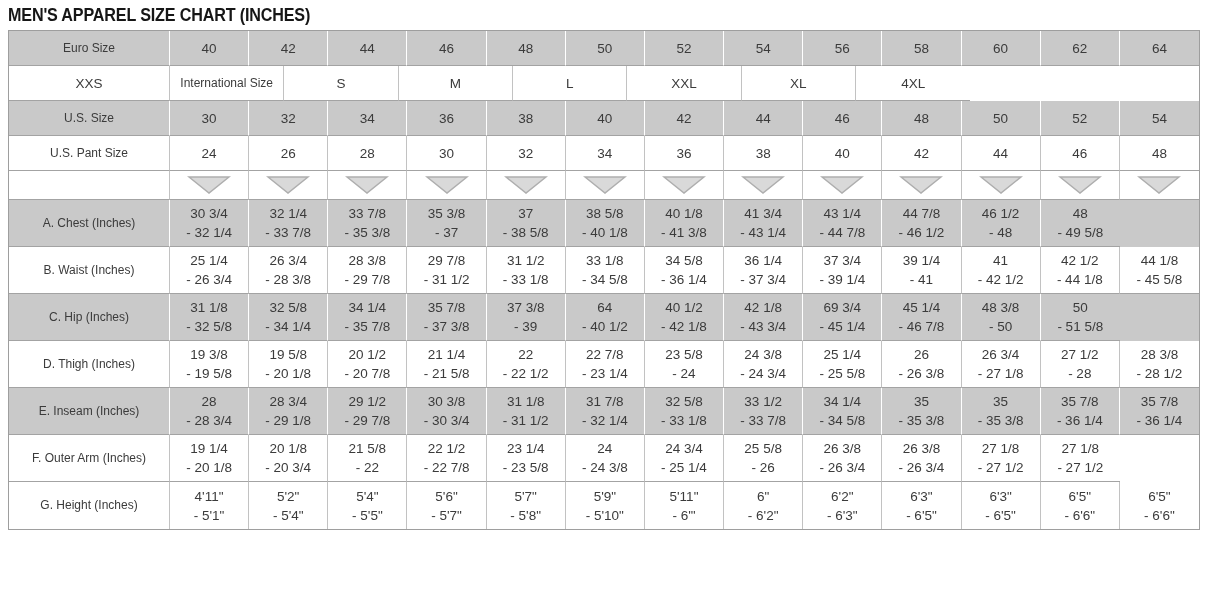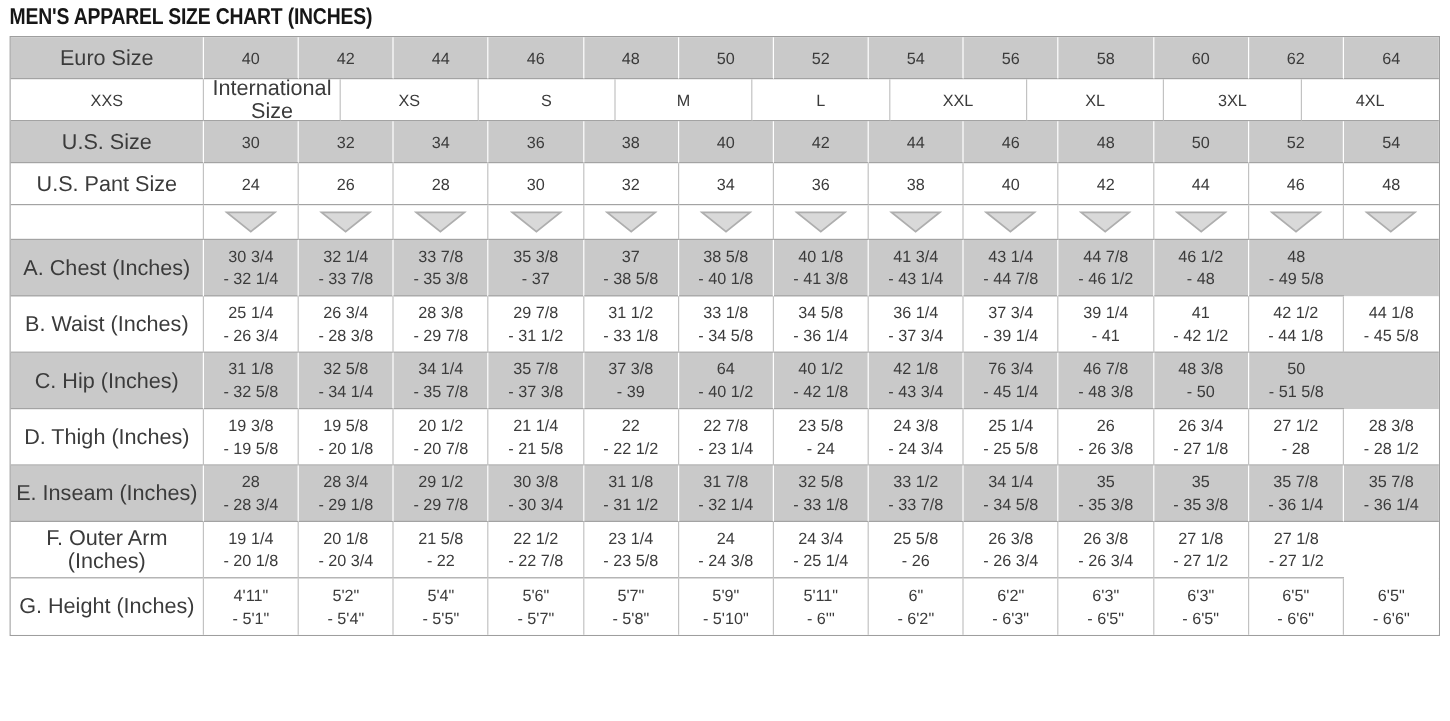--- a/index.html
+++ b/index.html
@@ -52,21 +52,21 @@
     border-bottom: 1px solid #a3a3a3;
     color: var(--text, #3b3b3b);
     font-size: 13.5px;
     line-height: 19px;
     text-align: center;
     overflow: hidden;
   }
   .row.shaded .cell { border-right-color: #ffffff; }
   .row .cell:last-child { border-right: none; }
   .size-table .row:last-child .cell { border-bottom: none; }
-  .label-cell { font-size: 18px; }
+  .label-cell { font-size: 12px; }
   .tri {
     fill: var(--triangle-fill, #d9d9d9);
     stroke: var(--triangle-stroke, #aeaeae);
     stroke-width: 1.5;
   }
   .icon-wrap { display: flex; align-items: center; justify-content: center; }
 </style>
 </head>
 <body>
 
@@ -85,27 +85,25 @@
         <div class="cell value-cell">54</div>
         <div class="cell value-cell">56</div>
         <div class="cell value-cell">58</div>
         <div class="cell value-cell">60</div>
         <div class="cell value-cell">62</div>
         <div class="cell value-cell">64</div>
       </div>
       <div class="row single cols9">
         <div class="cell value-cell">XXS</div>
         <div class="cell label-cell">International Size</div>
-        <div class="cell value-cell">XS</div>
         <div class="cell value-cell">S</div>
         <div class="cell value-cell">M</div>
         <div class="cell value-cell">L</div>
         <div class="cell value-cell">XXL</div>
         <div class="cell value-cell">XL</div>
-        <div class="cell value-cell">3XL</div>
         <div class="cell value-cell">4XL</div>
       </div>
       <div class="row single shaded">
         <div class="cell label-cell">U.S. Size</div>
         <div class="cell value-cell">30</div>
         <div class="cell value-cell">32</div>
         <div class="cell value-cell">34</div>
         <div class="cell value-cell">36</div>
         <div class="cell value-cell">38</div>
         <div class="cell value-cell">40</div>
@@ -361,26 +359,26 @@
         </div>
         <div class="cell value-cell">
           <div class="line">40 1/2</div>
           <div class="line">- 42 1/8</div>
         </div>
         <div class="cell value-cell">
           <div class="line">42 1/8</div>
           <div class="line">- 43 3/4</div>
         </div>
         <div class="cell value-cell">
-          <div class="line">76 3/4</div>
+          <div class="line">69 3/4</div>
           <div class="line">- 45 1/4</div>
         </div>
         <div class="cell value-cell">
-          <div class="line">46 7/8</div>
-          <div class="line">- 48 3/8</div>
+          <div class="line">45 1/4</div>
+          <div class="line">- 46 7/8</div>
         </div>
         <div class="cell value-cell">
           <div class="line">48 3/8</div>
           <div class="line">- 50</div>
         </div>
         <div class="cell value-cell">
           <div class="line">50</div>
           <div class="line">- 51 5/8</div>
         </div>
       </div>

